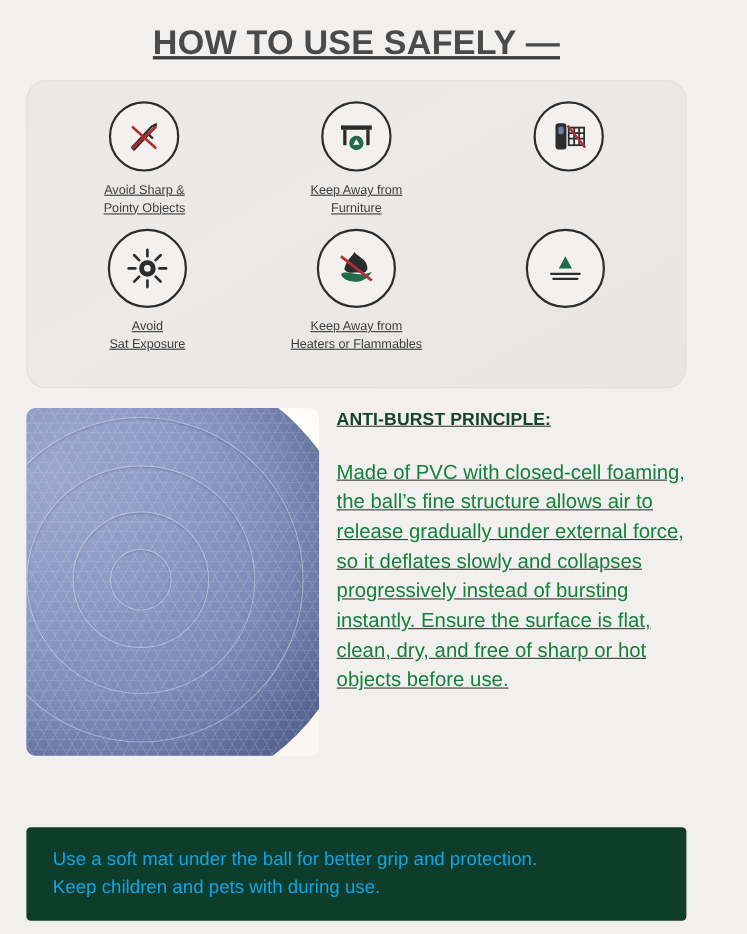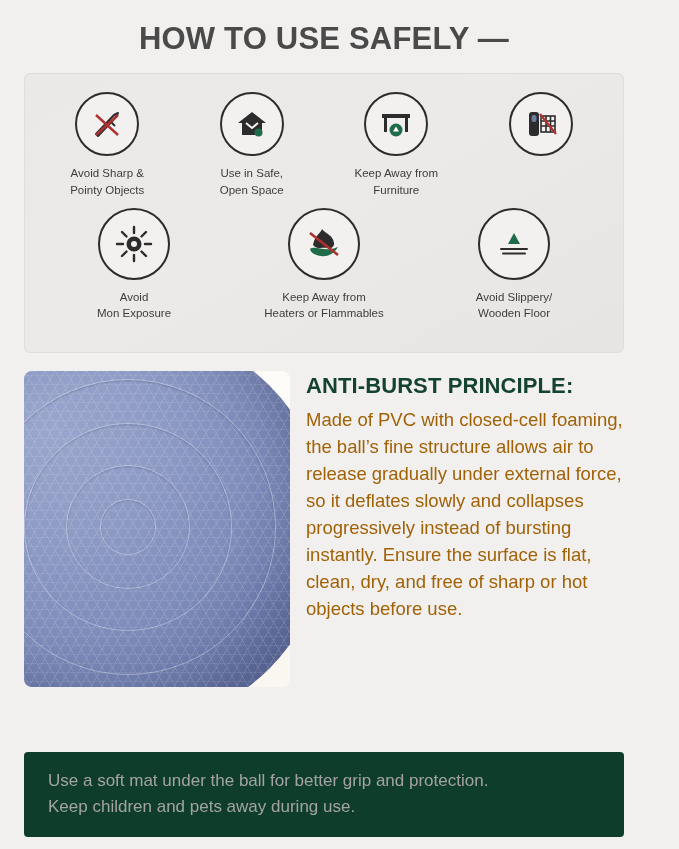--- a/index.html
+++ b/index.html
@@ -13,40 +13,41 @@
     font-family: "Liberation Sans", sans-serif;
     color: #3b3b3b;
     overflow: hidden;
     position: relative;
   }
   .page {
     width: 648px;
     height: 849px;
     position: relative;
     box-sizing: border-box;
+    text-decoration: underline;
   }
 
   
   .title {
     text-align: center;
     font-size: 31px;
     line-height: 1.33;
     font-weight: bold;
     color: #4a4a4a;
     letter-spacing: 0.2px;
     padding: 18px 60px 6px 60px;
     box-sizing: border-box;
   }
 
   
   .safety-card {
     margin: 8px 24px 0 24px;
     background: linear-gradient(150deg, #ebe9e7 0%, #eceae8 45%, #e7e5e3 100%);
     border: 1px solid #e0dedb;
-    border-radius: 6px;
+    border-radius: 18px;
     padding: 18px 10px 16px 10px;
     box-sizing: border-box;
     height: 280px;
   }
   .icon-row {
     display: flex;
     justify-content: space-around;
     align-items: flex-start;
   }
   .icon-row.second {
@@ -136,40 +137,40 @@
   .ring.r1 { left: 52px; top: 52px; right: 52px; bottom: 52px; }
   .ring.r2 { left: 96px; top: 96px; right: 96px; bottom: 96px; }
   .ring.r3 { left: 138px; top: 138px; right: 138px; bottom: 138px; }
   .ring.r4 { left: 172px; top: 172px; right: 172px; bottom: 172px; }
 
   .text-col {
     flex: 1 1 auto;
     padding-top: 2px;
   }
   .anti-title {
-    font-size: 22px;
+    font-size: 16px;
     font-weight: bold;
     color: #14432f;
-    margin-bottom: 7px;
+    margin-bottom: 24px;
     letter-spacing: 0.1px;
   }
   .anti-body {
     font-size: 18.5px;
     line-height: 1.46;
-    color: #a16207;
+    color: #15803d;
   }
 
   
   .footer {
     position: absolute;
     left: 24px;
     right: 24px;
     bottom: 12px;
     background: #0f3d2b;
-    color: #a3a3a3;
+    color: #0ea5e9;
     border-radius: 4px;
     padding: 16px 24px 18px 24px;
     box-sizing: border-box;
   }
   .footer-line {
     font-size: 17px;
     line-height: 1.5;
   }
 </style>
 </head>
@@ -191,31 +192,20 @@
             <path d="M9 30 L27 11 L31 9 L29 13 L11 32 Z" fill="none" stroke="#2c2c2c" stroke-width="2" stroke-linejoin="round"></path>
             <path d="M22 16 L28 22" stroke="#2c2c2c" stroke-width="2"></path>
             <path d="M9 11 L31 31" stroke="#b03030" stroke-width="2.4"></path>
             <path d="M31 11 L9 31" stroke="#b03030" stroke-width="2.4"></path>
           </svg>
         </div>
         <div class="caption">Avoid Sharp &amp;
 Pointy Objects</div>
       </div>
 
-      <div class="icon-item">
-        <div class="circle">
-          <svg width="40" height="40" viewBox="0 0 40 40" aria-hidden="true">
-            <path d="M20 8 L34 19 L30 19 L30 31 L10 31 L10 19 L6 19 Z" fill="#2c2c2c"></path>
-            <path d="M14 19 L20 24 L26 19" fill="none" stroke="#f3f1ef" stroke-width="2"></path>
-            <circle cx="26.5" cy="28.5" r="4" fill="#1f6b4a"></circle>
-          </svg>
-        </div>
-        <div class="caption">Use in Safe,
-Open Space</div>
-      </div>
 
       <div class="icon-item">
         <div class="circle">
           <svg width="42" height="42" viewBox="0 0 42 42" aria-hidden="true">
             <rect x="7" y="11" width="28" height="4" fill="#2c2c2c"></rect>
             <rect x="9" y="15" width="3" height="14" fill="#2c2c2c"></rect>
             <rect x="30" y="15" width="3" height="14" fill="#2c2c2c"></rect>
             <circle cx="21" cy="27" r="6.5" fill="#1f6b4a"></circle>
             <path d="M21 23.5 L24 28.5 L18 28.5 Z" fill="#ffffff"></path>
           </svg>
@@ -253,21 +243,21 @@
               <path d="M6 23 L12 23"></path>
                 <path d="M34 23 L40 23"></path>
               <path d="M11 11 L15.5 15.5"></path>
                 <path d="M30.5 30.5 L35 35"></path>
               <path d="M35 11 L30.5 15.5"></path>
                 <path d="M15.5 30.5 L11 35"></path>
             </g>
           </svg>
         </div>
         <div class="caption">Avoid
-Mon Exposure</div>
+Sat Exposure</div>
       </div>
 
       <div class="icon-item large">
         <div class="circle">
           <svg width="46" height="46" viewBox="0 0 46 46" aria-hidden="true">
             <path d="M12 24 C14 14, 20 12, 21 8 C25 13, 32 14, 33 22 C33.5 26, 30 28, 26 27 C22 26, 16 29, 12 24 Z" fill="#2c2c2c"></path>
             <path d="M9 28 C15 24, 24 32, 37 26 C33 33, 26 36, 20 35 C14 34, 10 32, 9 28 Z" fill="#1f6b4a"></path>
             <path d="M9 12 L37 34" stroke="#b03030" stroke-width="2.6"></path>
           </svg>
         </div>
@@ -278,22 +268,20 @@
       <div class="icon-item large">
         <div class="circle">
           <svg width="46" height="46" viewBox="0 0 46 46" aria-hidden="true">
             <path d="M23 12 L29 23 L17 23 Z" fill="#1f6b4a"></path>
             <g stroke="#2c2c2c" stroke-width="2" stroke-linecap="round">
               <path d="M10 28 L36 28"></path>
               <path d="M12 32.5 L34 32.5"></path>
             </g>
           </svg>
         </div>
-        <div class="caption">Avoid Slippery/
-Wooden Floor</div>
       </div>
 
     </div>
   </div>
 
   <div class="mid">
 
     <div class="ball-wrap">
       <div class="ball-bg"></div>
       <div class="ball">
@@ -306,16 +294,16 @@
     </div>
 
     <div class="text-col">
       <div class="anti-title">ANTI-BURST PRINCIPLE:</div>
       <div class="anti-body">Made of PVC with closed-cell foaming, the ball’s fine structure allows air to release gradually under external force, so it deflates slowly and collapses progressively instead of bursting instantly. Ensure the surface is flat, clean, dry, and free of sharp or hot objects before use.</div>
     </div>
   </div>
 
   <div class="footer">
     <div class="footer-line">Use a soft mat under the ball for better grip and protection.</div>
-    <div class="footer-line">Keep children and pets away during use.</div>
+    <div class="footer-line">Keep children and pets with during use.</div>
   </div>
 
 </div>
 
 </body></html>

